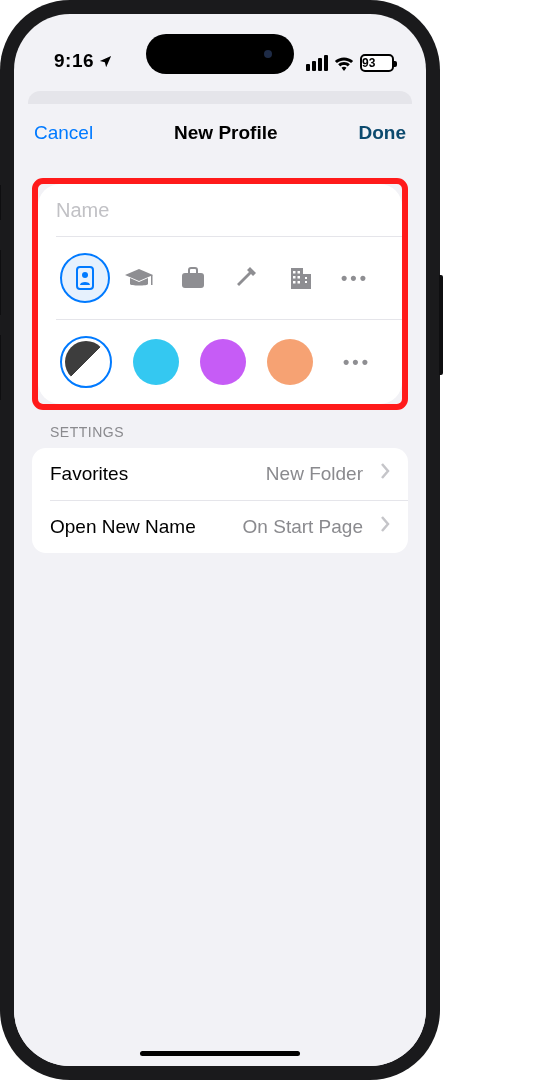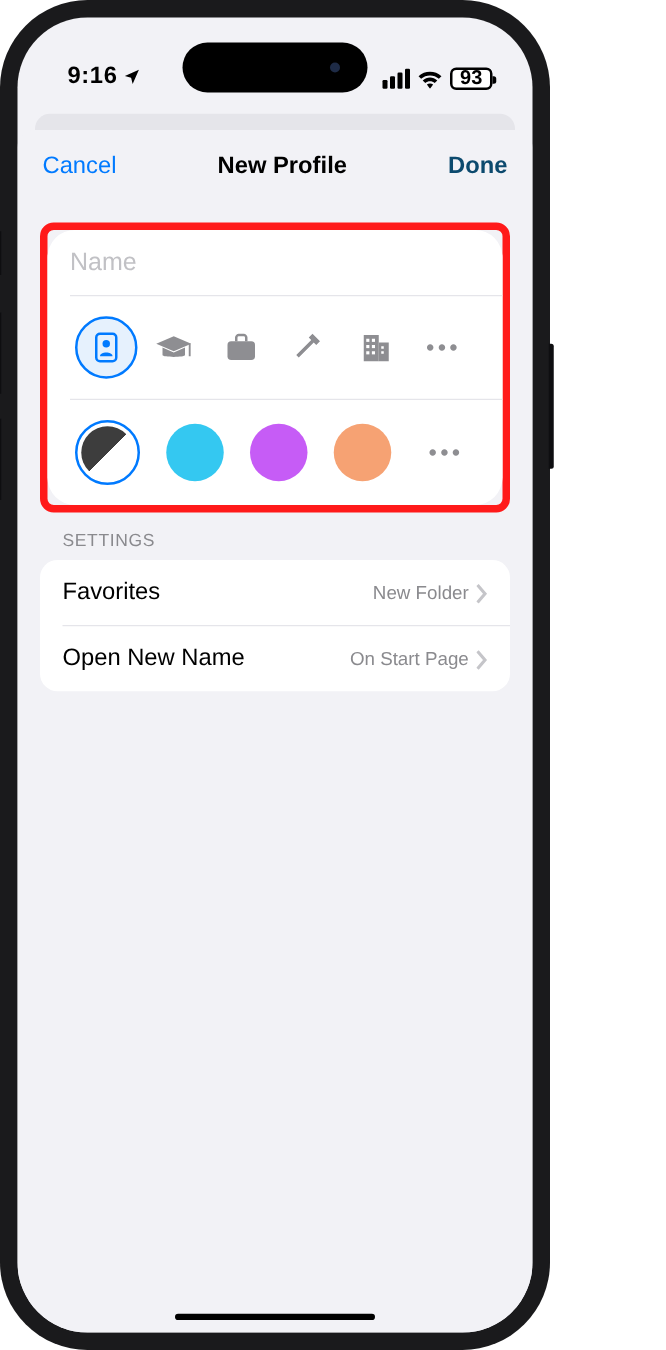--- a/index.html
+++ b/index.html
@@ -62,22 +62,22 @@
   .status-time { font-size:19px; letter-spacing:0.5px; display:flex; align-items:center; gap:4px;}
   .status-right { display:flex; align-items:center; gap:6px; }
   .sig-bars { display:flex; align-items:flex-end; gap:2px; }
   .sig-bars span { width:4px; background:#000; border-radius:1px; }
   .sig-bars span:nth-child(1){height:7px;}
   .sig-bars span:nth-child(2){height:10px;}
   .sig-bars span:nth-child(3){height:13px;}
   .sig-bars span:nth-child(4){height:16px;}
   .battery {
     width:34px; height:18px; border:2px solid #000; border-radius:5px;
-    display:flex; align-items:center; justify-content:center;
-    font-size:16px; font-weight:700; position:relative; background:#fff;
+    display:flex; align-items:center; 
+    font-size:12px; font-weight:700; position:relative; background:#fff;
   }
   .battery::after { content:""; position:absolute; right:-5px; top:5px; width:3px; height:6px; background:#000; border-radius:0 2px 2px 0; }
 
   
   .back-card {
     position:absolute; top:77px; left:14px; right:14px; height:40px;
     background:#e5e5ea; border-radius:12px 12px 0 0;
   }
 
   
@@ -133,21 +133,21 @@
   }
   .more-dots { letter-spacing:3px; font-weight:700; color:#8e8e92; font-size:18px; }
 
   .color-slot {
     width:46px; height:46px; border-radius:50%;
   }
   .color-slot.sel-ring { border:2.5px solid #007aff; padding:3px; width:52px; height:52px; }
   .color-inner { width:100%; height:100%; border-radius:50%; }
   .bw { background: linear-gradient(135deg, #3d3d3d 0%, #3d3d3d 50%, #fff 50%, #fff 100%); }
 
-  .row-value { color:#8a8a8e; font-size:15px; display:flex; align-items:flex-end; gap:6px;}
+  .row-value { color:#8a8a8e; font-size:19px; display:flex; align-items:flex-start; gap:18px;}
   .chev { color:#c5c5c9; }
 
   .home-indicator {
     position:absolute; bottom:10px; left:50%; transform:translateX(-50%);
     width:160px; height:5px; background:#000; border-radius:3px;
   }
 
   svg { display:block; }
 </style>
 </head>

